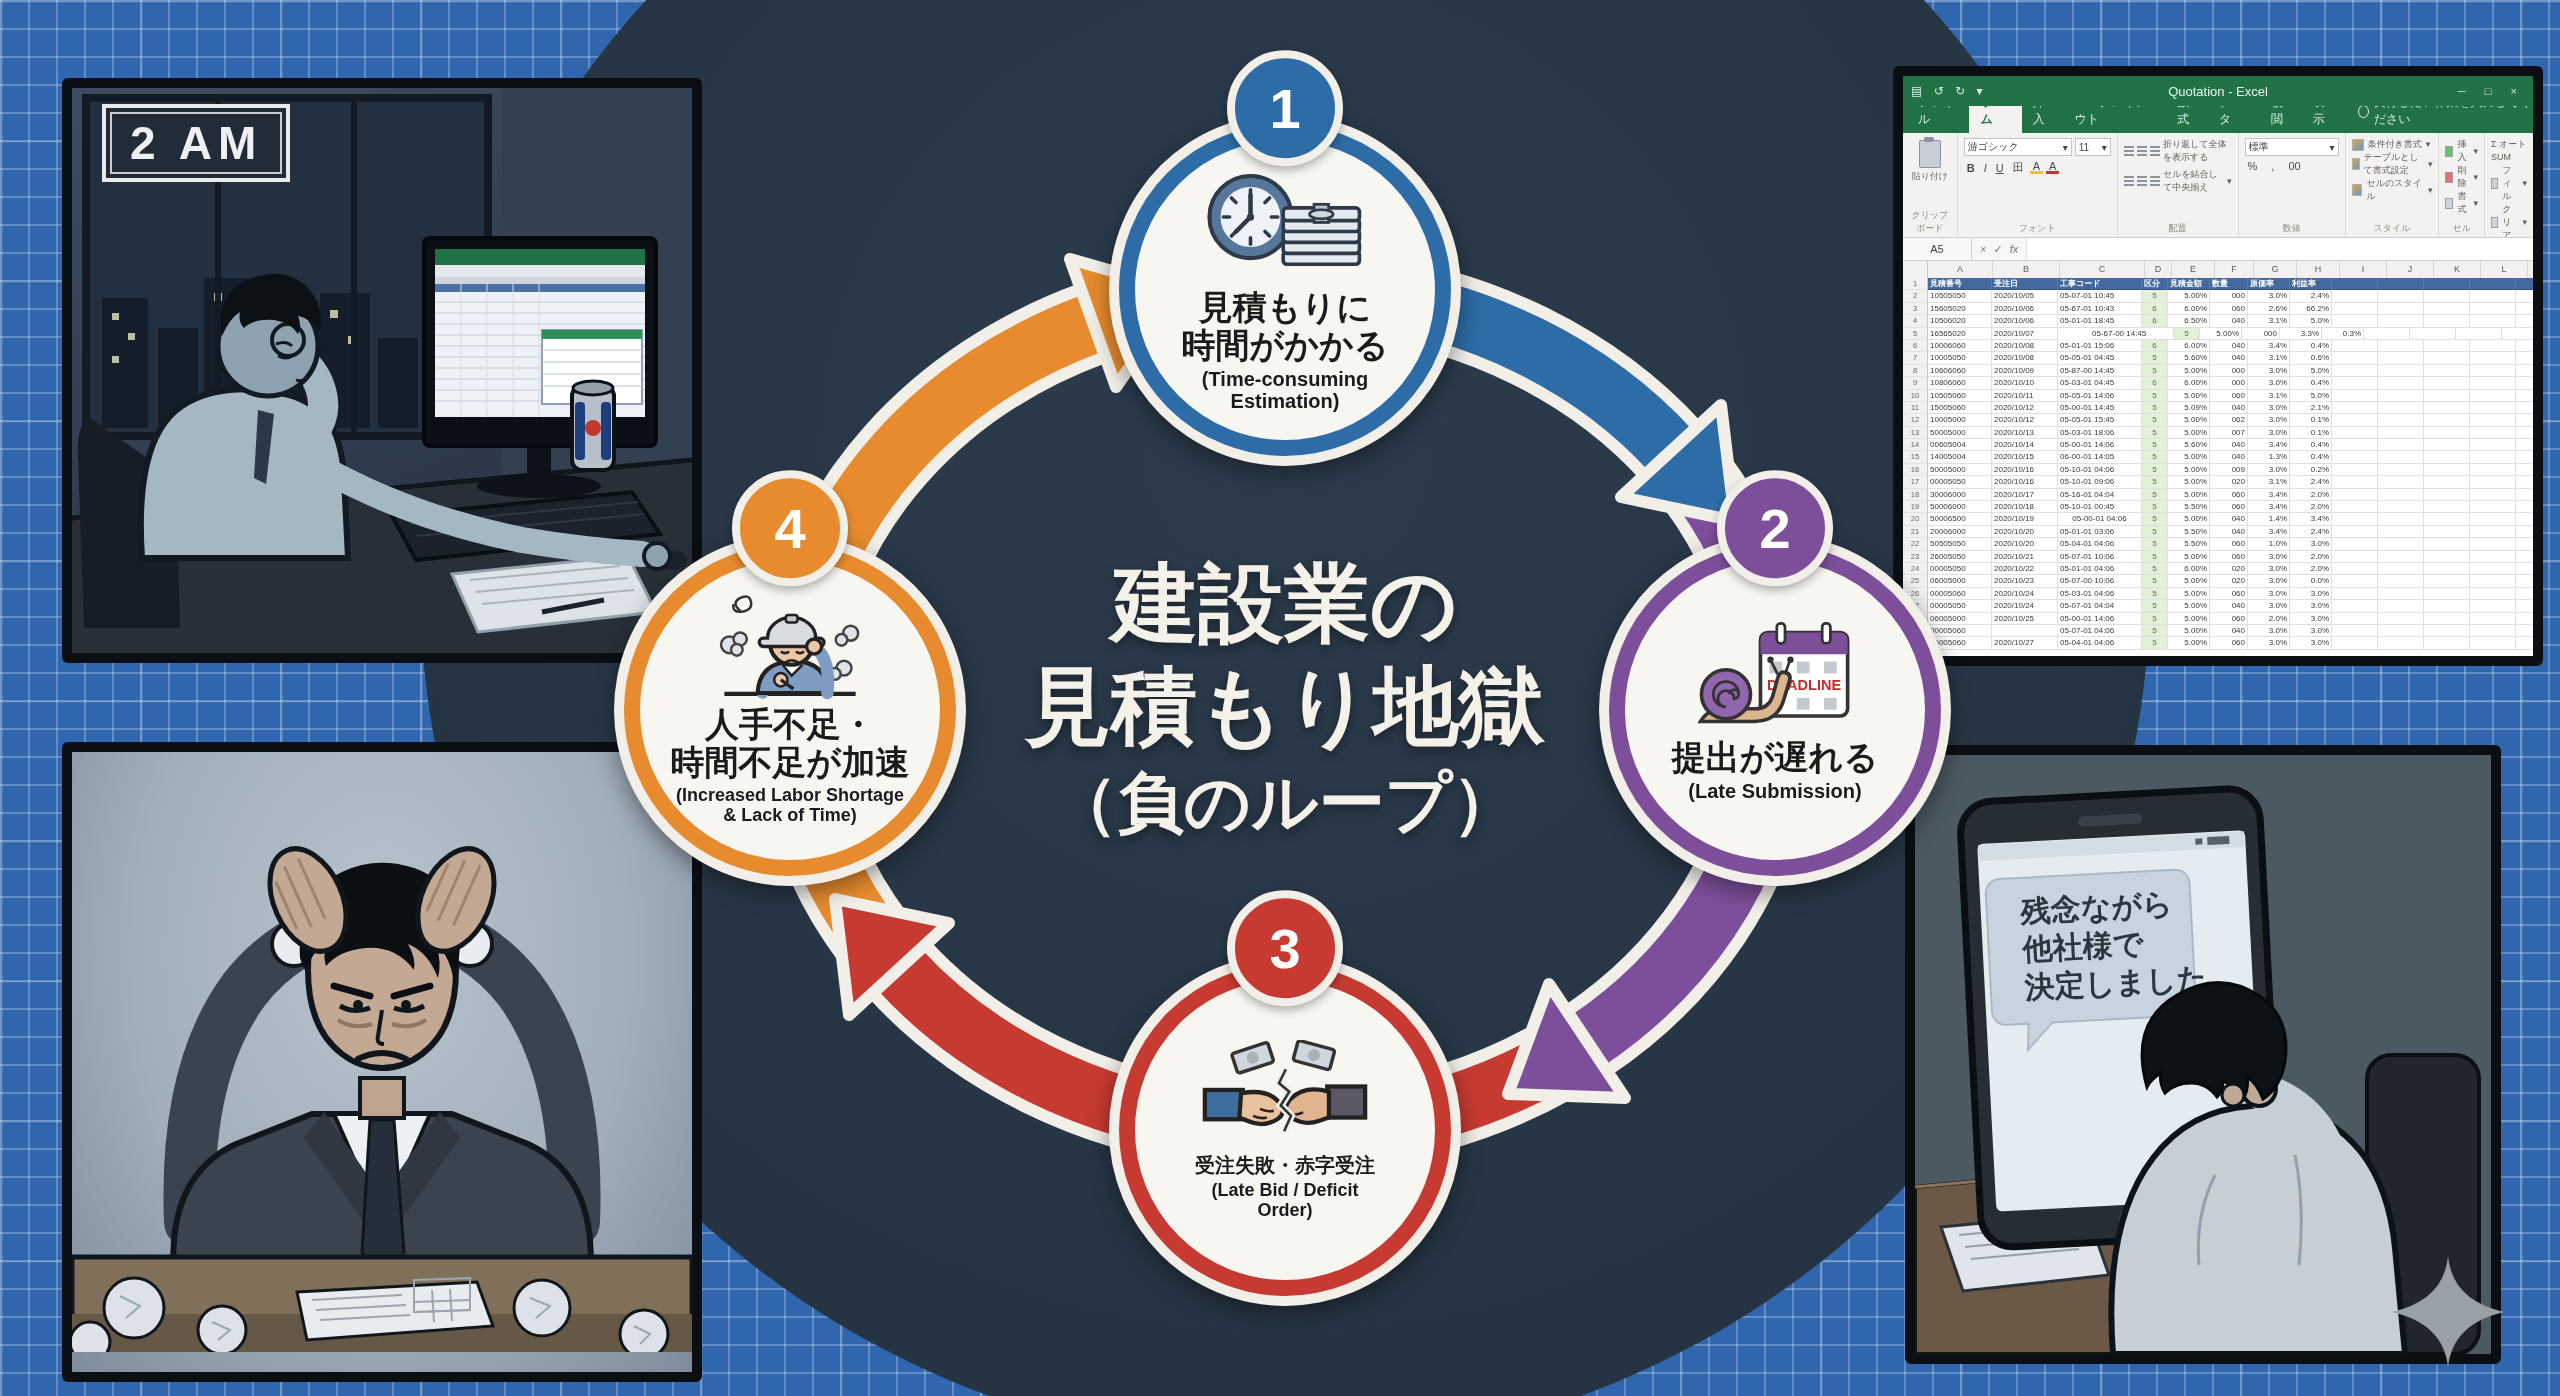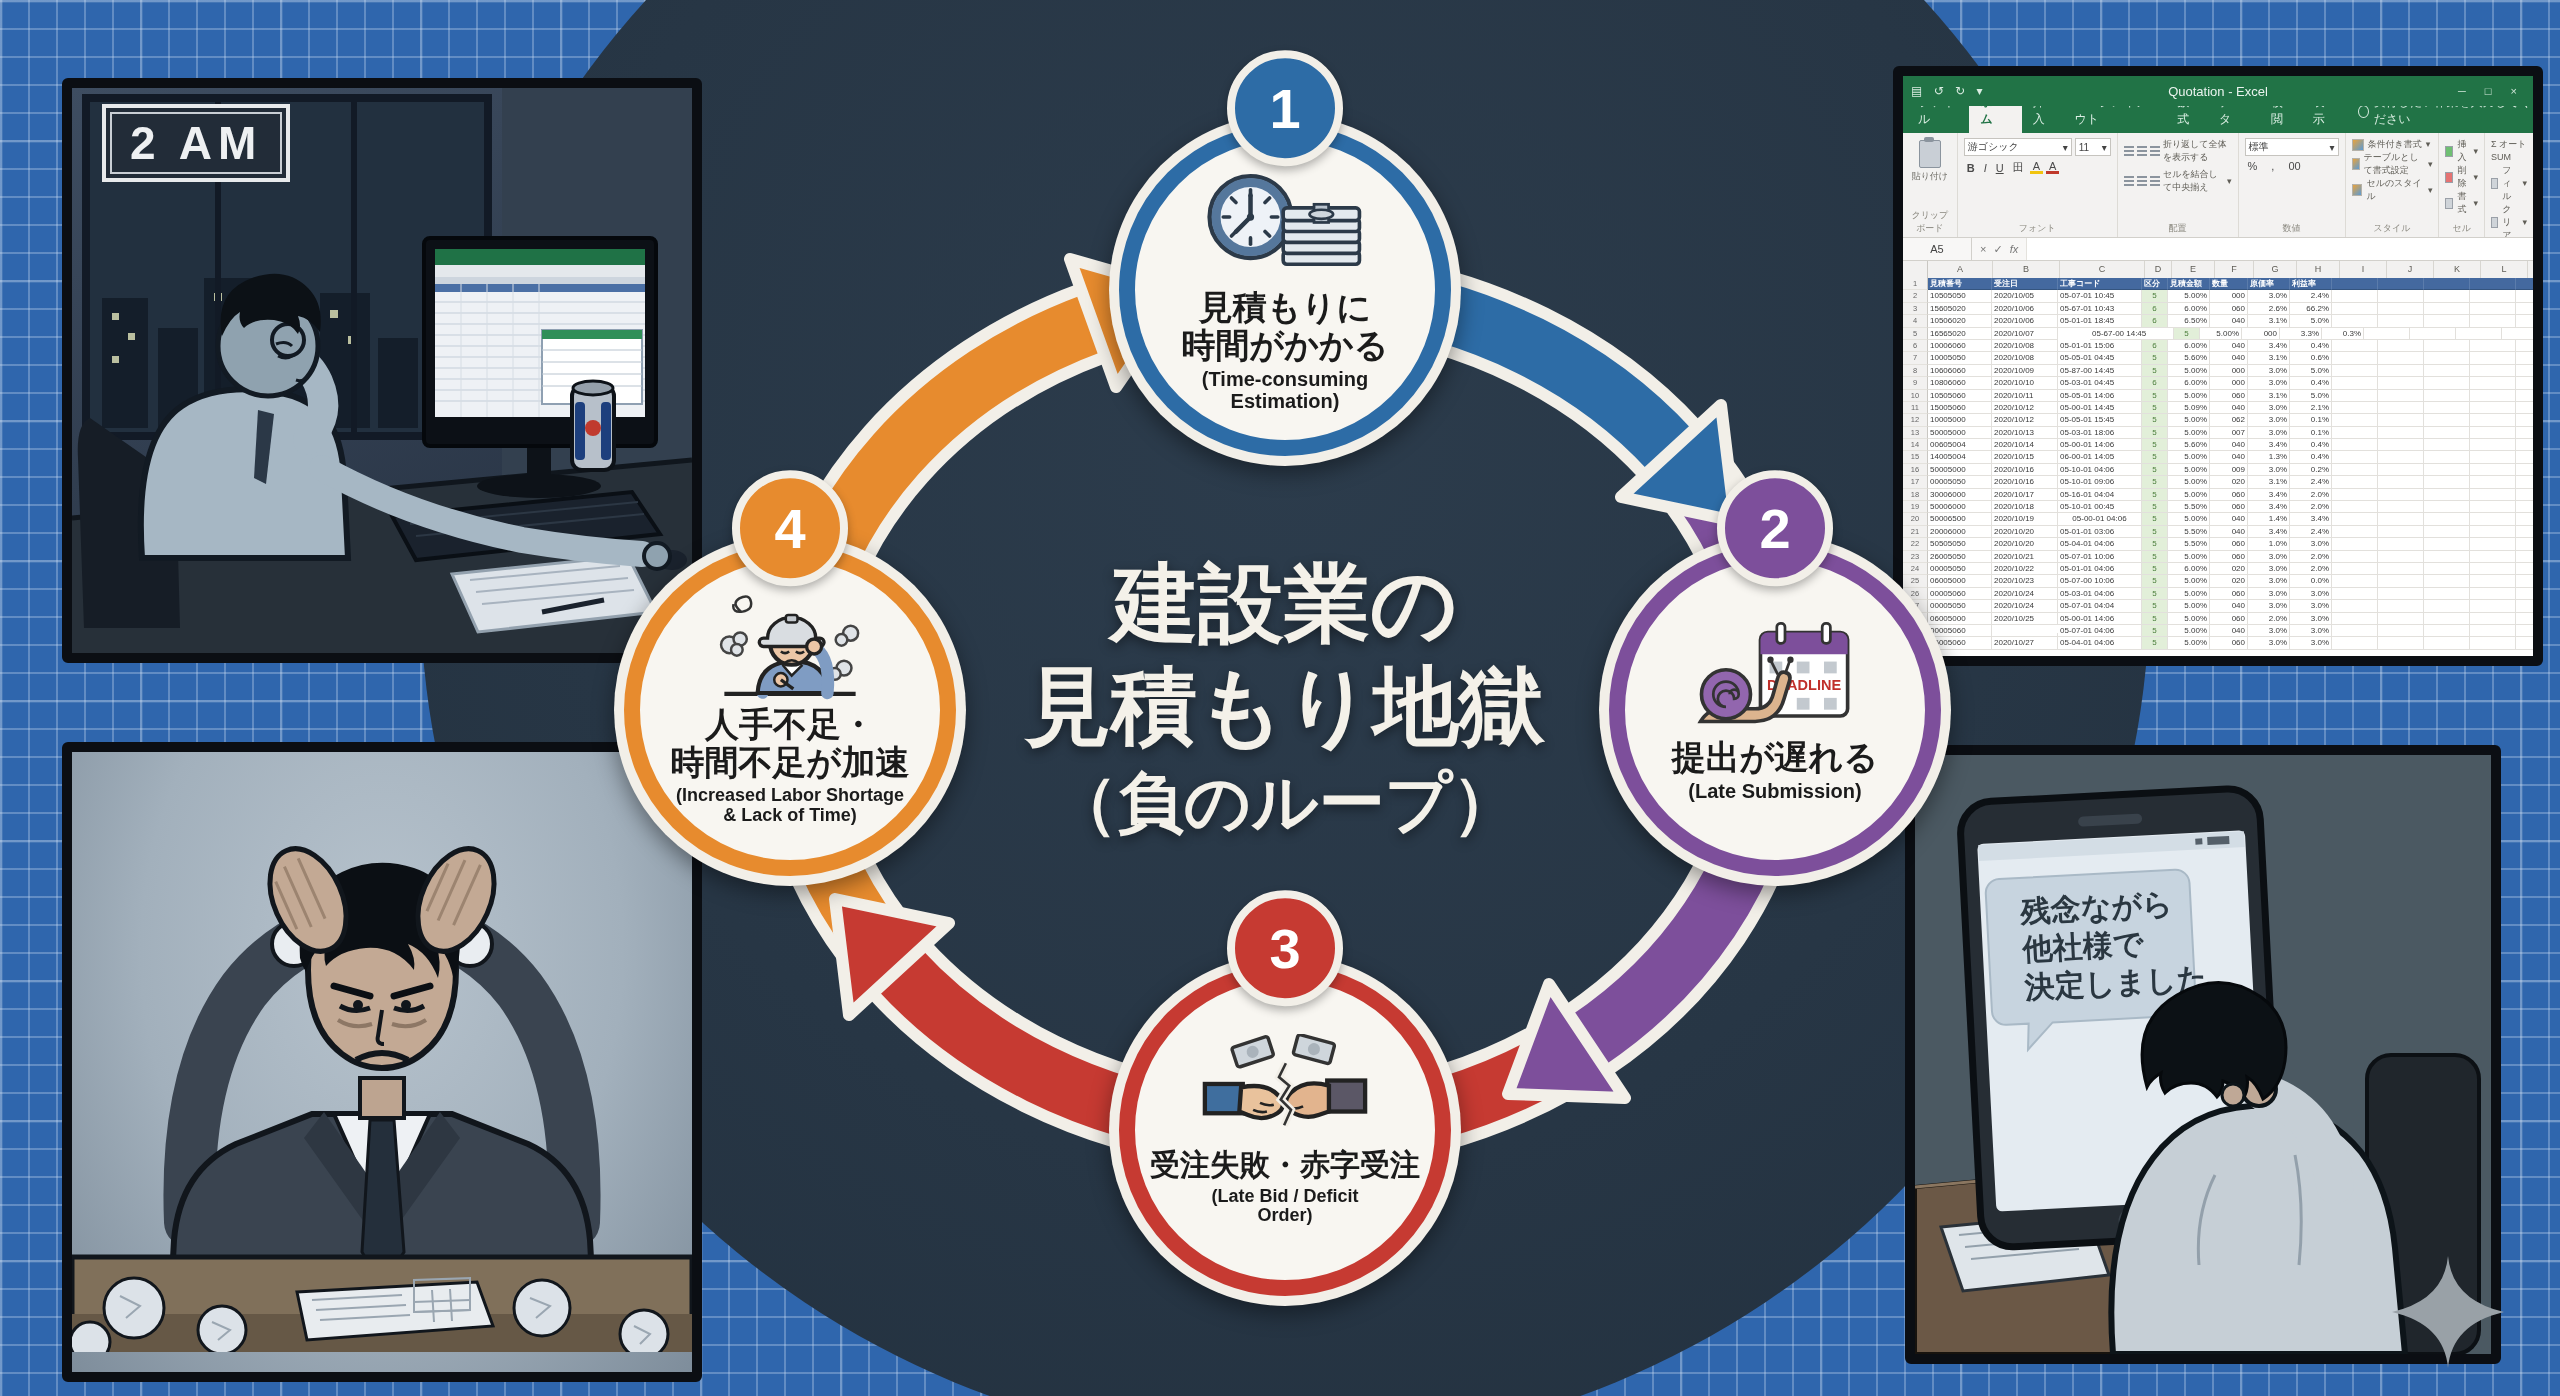--- a/index.html
+++ b/index.html
@@ -34,21 +34,21 @@
     box-shadow:0 8px 22px rgba(0,0,0,.4);z-index:6;}
   .node-ring{position:absolute;inset:10px;border:16px solid #888;border-radius:50%;background:#f8f6f1;}
   .badge{position:absolute;left:50%;top:0;transform:translate(-50%,-55%);width:100px;height:100px;
     border-radius:50%;border:8px solid #f2efe8;display:flex;align-items:center;justify-content:center;
     color:#fff;font-size:56px;font-weight:bold;z-index:2;box-shadow:0 4px 10px rgba(0,0,0,.3);}
   .node-body{position:absolute;inset:30px;border-radius:50%;display:flex;flex-direction:column;
     align-items:center;justify-content:center;text-align:center;}
   .node-body svg{flex:0 0 auto;margin-bottom:2px;}
   .jp{font-size:34px;font-weight:bold;color:#1b1b1b;line-height:1.12;}
   .jp span{display:block;}
-  .jp.small{font-size:30px;}
+  .jp.small{font-size:20px;}
   .en{font-size:20px;font-weight:bold;color:#1b1b1b;line-height:1.08;margin-top:5px;}
   .en span{display:block;}
   .en.small{font-size:18px;}
   
   .center-title{position:absolute;left:1285px;top:700px;transform:translate(-50%,-50%);
     text-align:center;color:#f4f1e9;font-weight:bold;z-index:5;text-shadow:0 4px 12px rgba(0,0,0,.45);white-space:nowrap;}
   .center-title .l12{font-size:86px;line-height:1.2;display:block;}
   .center-title .l3{font-size:66px;line-height:1.35;display:block;}
   
   #panel-excel{font-family:"Liberation Sans","DejaVu Sans",sans-serif;}

